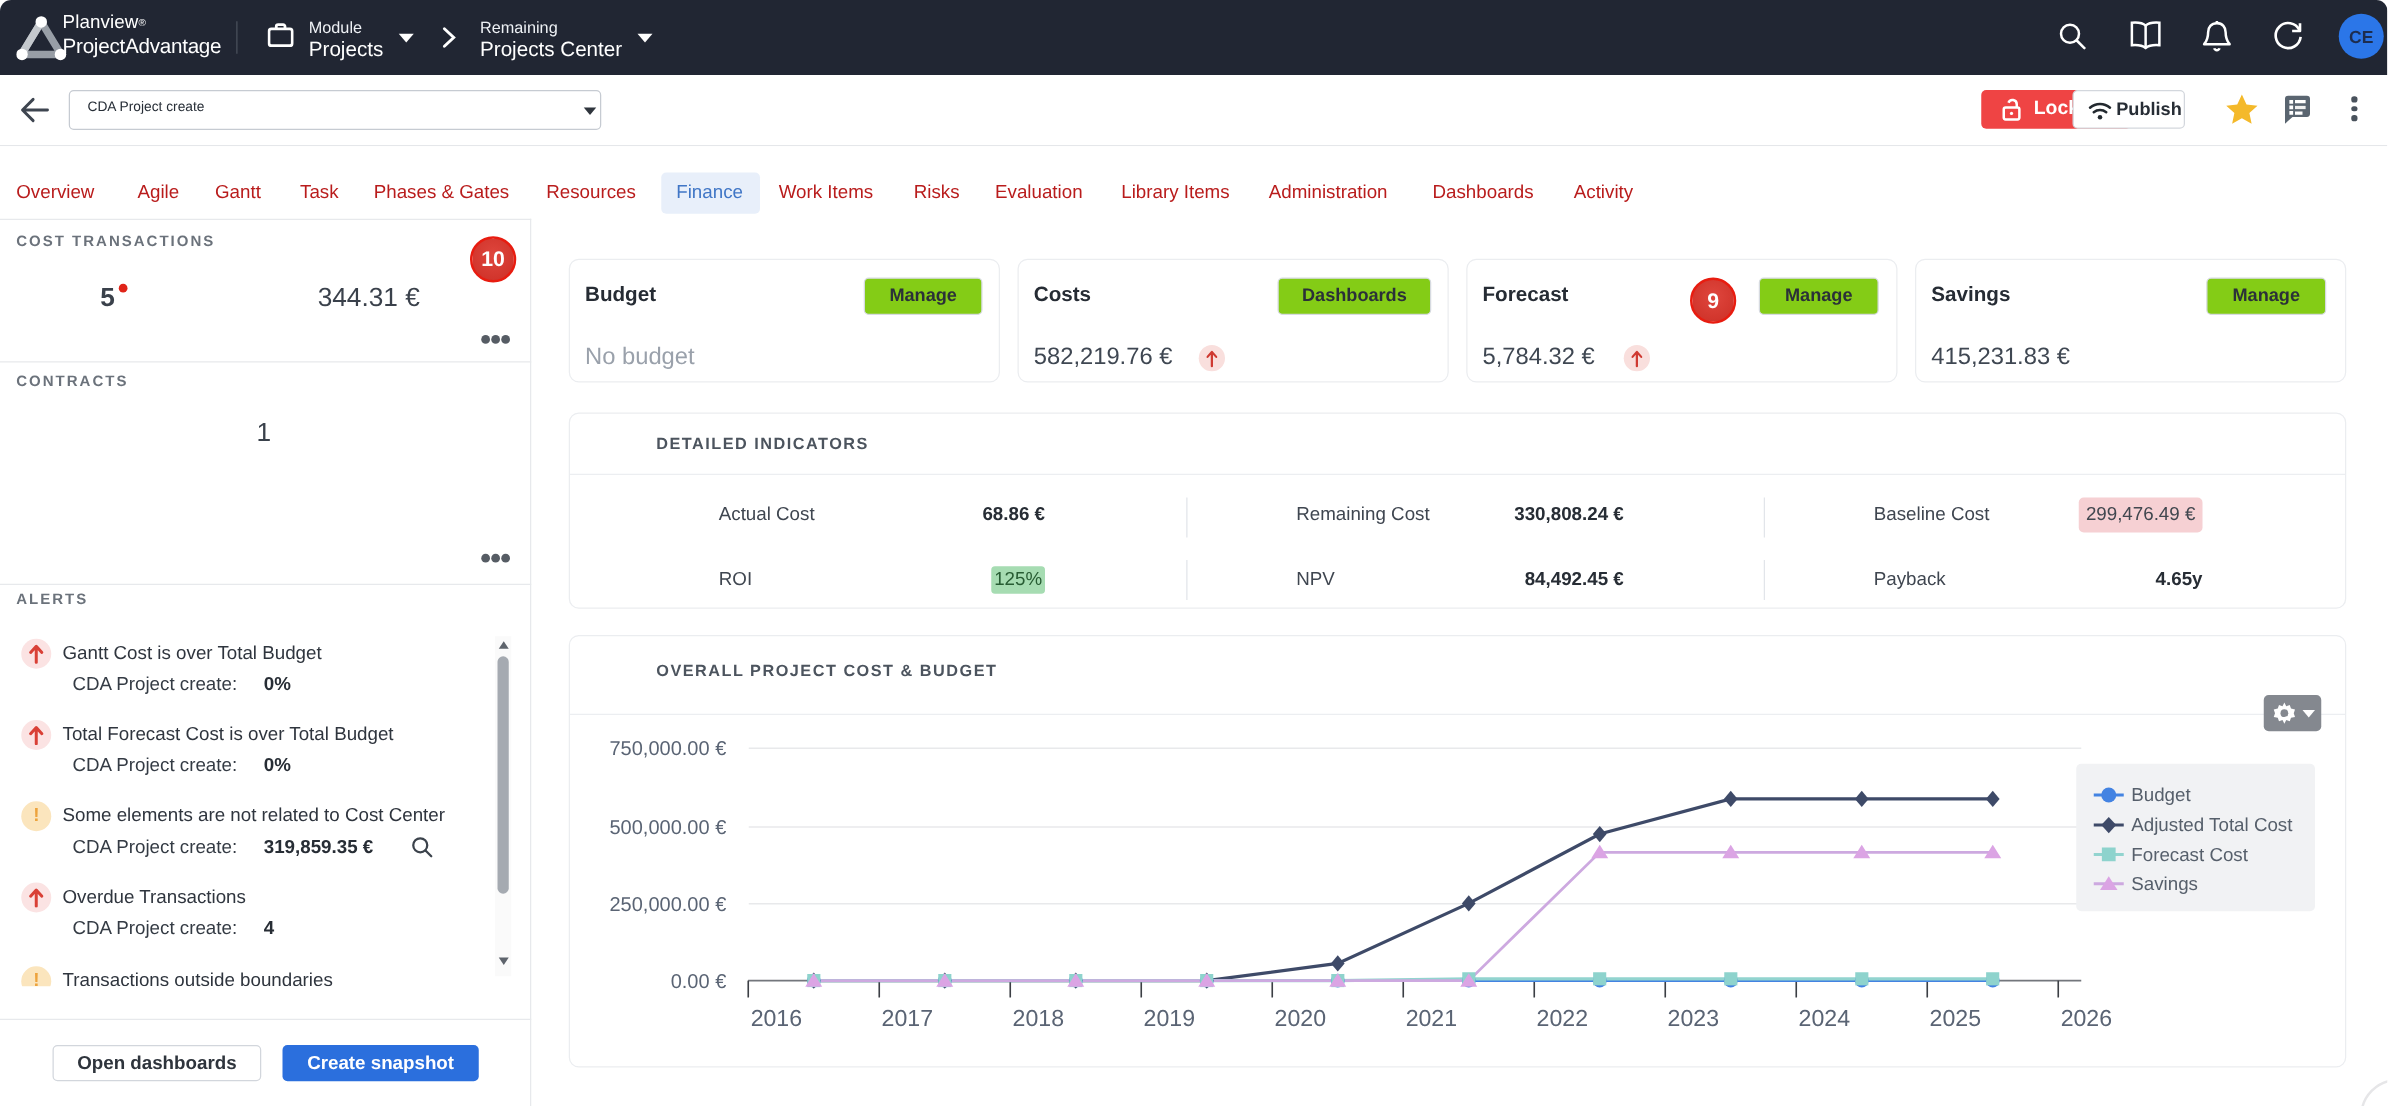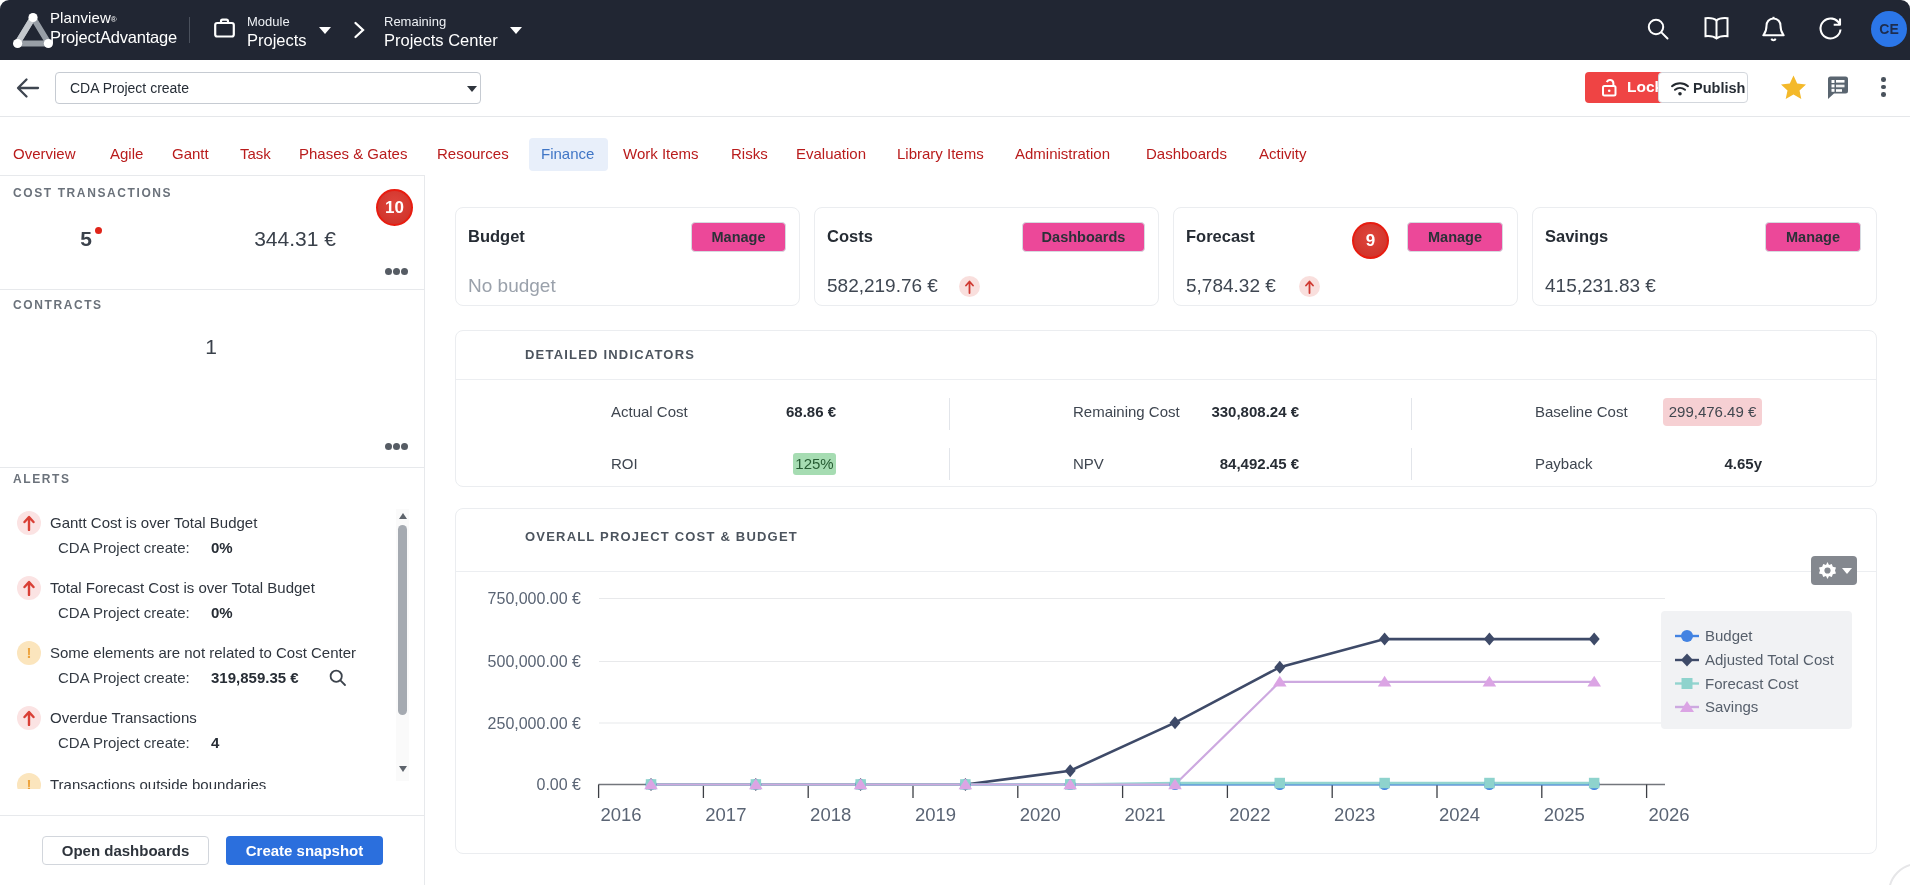--- a/index.html
+++ b/index.html
@@ -11,21 +11,21 @@
   .brand { position:absolute; left:50px; top:9px; color:#fff; }
   .brand .l1 { font-size:15px; letter-spacing:.1px; }
   .brand .l2 { font-size:16.5px; margin-top:2px; letter-spacing:-0.2px; }
   .navsep { position:absolute; left:189px; top:17px; width:1px; height:26px; background:#4a505c; }
   .navlbl { position:absolute; font-size:13px; color:#eef1f5; }
   .navbig { position:absolute; font-size:16.5px; color:#fff; }
   .caret-w { position:absolute; width:0; height:0; border-left:6px solid transparent; border-right:6px solid transparent; border-top:7px solid #fff; }
   
   .hdr { position:absolute; left:0; top:60px; width:1910px; height:57px; background:#fff; border-bottom:1px solid #e5e7ea; }
   .selbox { position:absolute; left:55px; top:12px; width:426px; height:32px; border:1px solid #c6cbd2; border-radius:4px; background:#fff; }
-  .selbox .txt { position:absolute; left:14px; top:7px; font-size:14px; color:#262d36; }
+  .selbox .txt { position:absolute; left:14px; top:7px; font-size:11px; color:#262d36; }
   .caret-d { position:absolute; width:0; height:0; border-left:5.5px solid transparent; border-right:5.5px solid transparent; border-top:6.5px solid #2f353d; }
   .ongoing { position:absolute; left:500px; top:13px; width:291px; height:30px; background:#edf0f4; border:1px solid #cacfd6; border-radius:3px; }
   .ongoing span { position:absolute; left:14px; top:5px; font-size:16px; font-style:italic; color:#4f5560; }
   .btn-lock { position:absolute; left:1585px; top:12px; width:120px; height:31px; background:#ef4444; border-radius:4px; }
   .btn-lock span { position:absolute; left:42px; top:6px; color:#fff; font-size:15.5px; font-weight:700; }
   .btn-pub { position:absolute; left:1658px; top:12px; width:90px; height:31px; background:#fff; border:1px solid #d3d7dd; border-radius:4px; }
   .btn-pub span { position:absolute; left:34px; top:7px; color:#272d35; font-size:14.5px; font-weight:700; }
   
   .tabs { position:absolute; left:0; top:117px; width:1910px; height:58px; background:#fff; }
   .tab { position:absolute; top:28px; font-size:15px; color:#b91c1c; white-space:nowrap; }
@@ -41,27 +41,27 @@
   .alert-ic { position:absolute; left:17px; width:24px; height:24px; border-radius:50%; }
   .al-t { position:absolute; left:50px; font-size:15px; color:#2f353e; white-space:nowrap; }
   .al-s { position:absolute; left:58px; font-size:15px; color:#343b44; }
   .al-v { position:absolute; left:211px; font-size:15px; font-weight:700; color:#272d35; }
   .btn-od { position:absolute; left:42px; top:660px; width:167px; height:29px; border:1px solid #d2d6dc; border-radius:4px; background:#fff; font-size:15px; font-weight:700; color:#2e343c; text-align:center; line-height:27px; }
   .btn-cs { position:absolute; left:226px; top:660px; width:157px; height:29px; border-radius:4px; background:#2b6fdd; font-size:15px; font-weight:700; color:#fff; text-align:center; line-height:29px; }
   
   .card { position:absolute; top:207px; width:345px; height:99px; background:#fff; border:1px solid #ebedf0; border-radius:8px; }
   .ct { position:absolute; left:12px; top:19px; font-size:16.5px; font-weight:700; color:#262c34; }
   .cv { position:absolute; left:12px; top:67px; font-size:19px; color:#3f4752; }
-  .cbtn { position:absolute; top:14px; height:30px; border:1px solid #d6dae0; border-radius:4px; background:#ec4899; font-size:14.5px; font-weight:700; color:#2b3138; text-align:center; line-height:28px; }
+  .cbtn { position:absolute; top:14px; height:30px; border:1px solid #d6dae0; border-radius:4px; background:#84cc16; font-size:14.5px; font-weight:700; color:#2b3138; text-align:center; line-height:28px; }
   .uparr { position:absolute; width:21px; height:21px; border-radius:50%; background:#f9dfdd; }
   
   .panel { position:absolute; left:455px; width:1422px; background:#fff; border:1px solid #ebedf0; border-radius:8px; }
   .phead { position:absolute; left:21px; font-size:13px; font-weight:700; letter-spacing:1.2px; color:#4c545e;margin-left:48px; }
   .pdiv { position:absolute; left:0; width:1420px; height:1px; background:#eceef1; }
-  .ind-l { position:absolute; font-size:15px; color:#3f4650;margin-left:36px; }
+  .ind-l { position:absolute; font-size:15px; color:#3f4650; }
   .ind-v { position:absolute; font-size:15px; font-weight:700; color:#272d35; text-align:right; }
   .vsep { position:absolute; width:1px; background:#e2e5ea; }
 </style>
 </head>
 <body>
 <div class="page">
 
   <div class="nav">
     <svg class="abs" style="left:13px;top:11px" width="42" height="38" viewBox="0 0 42 38">
       <path d="M20 6.5 L35.8 32.5 L4.2 32.5 Z" fill="none" stroke="#989ea6" stroke-width="6" stroke-linejoin="round"></path>

